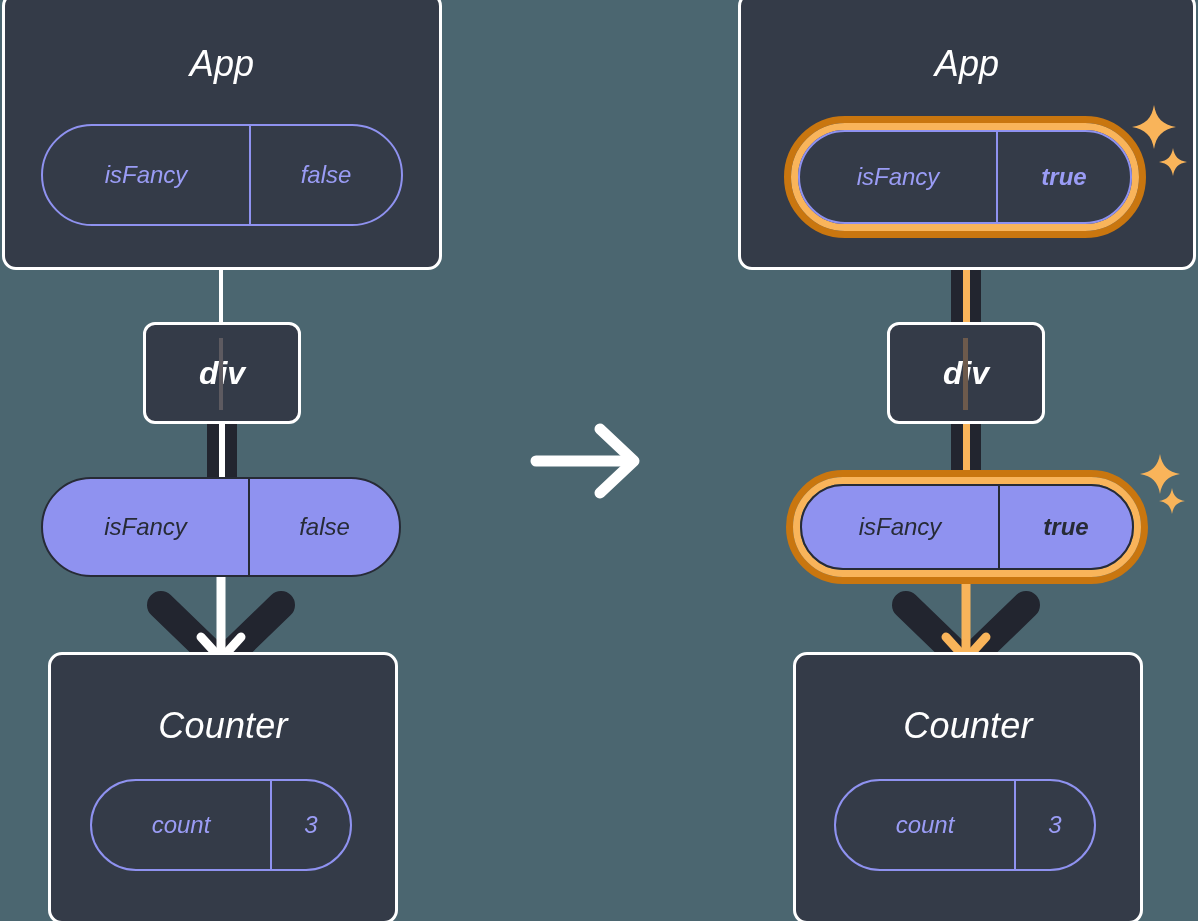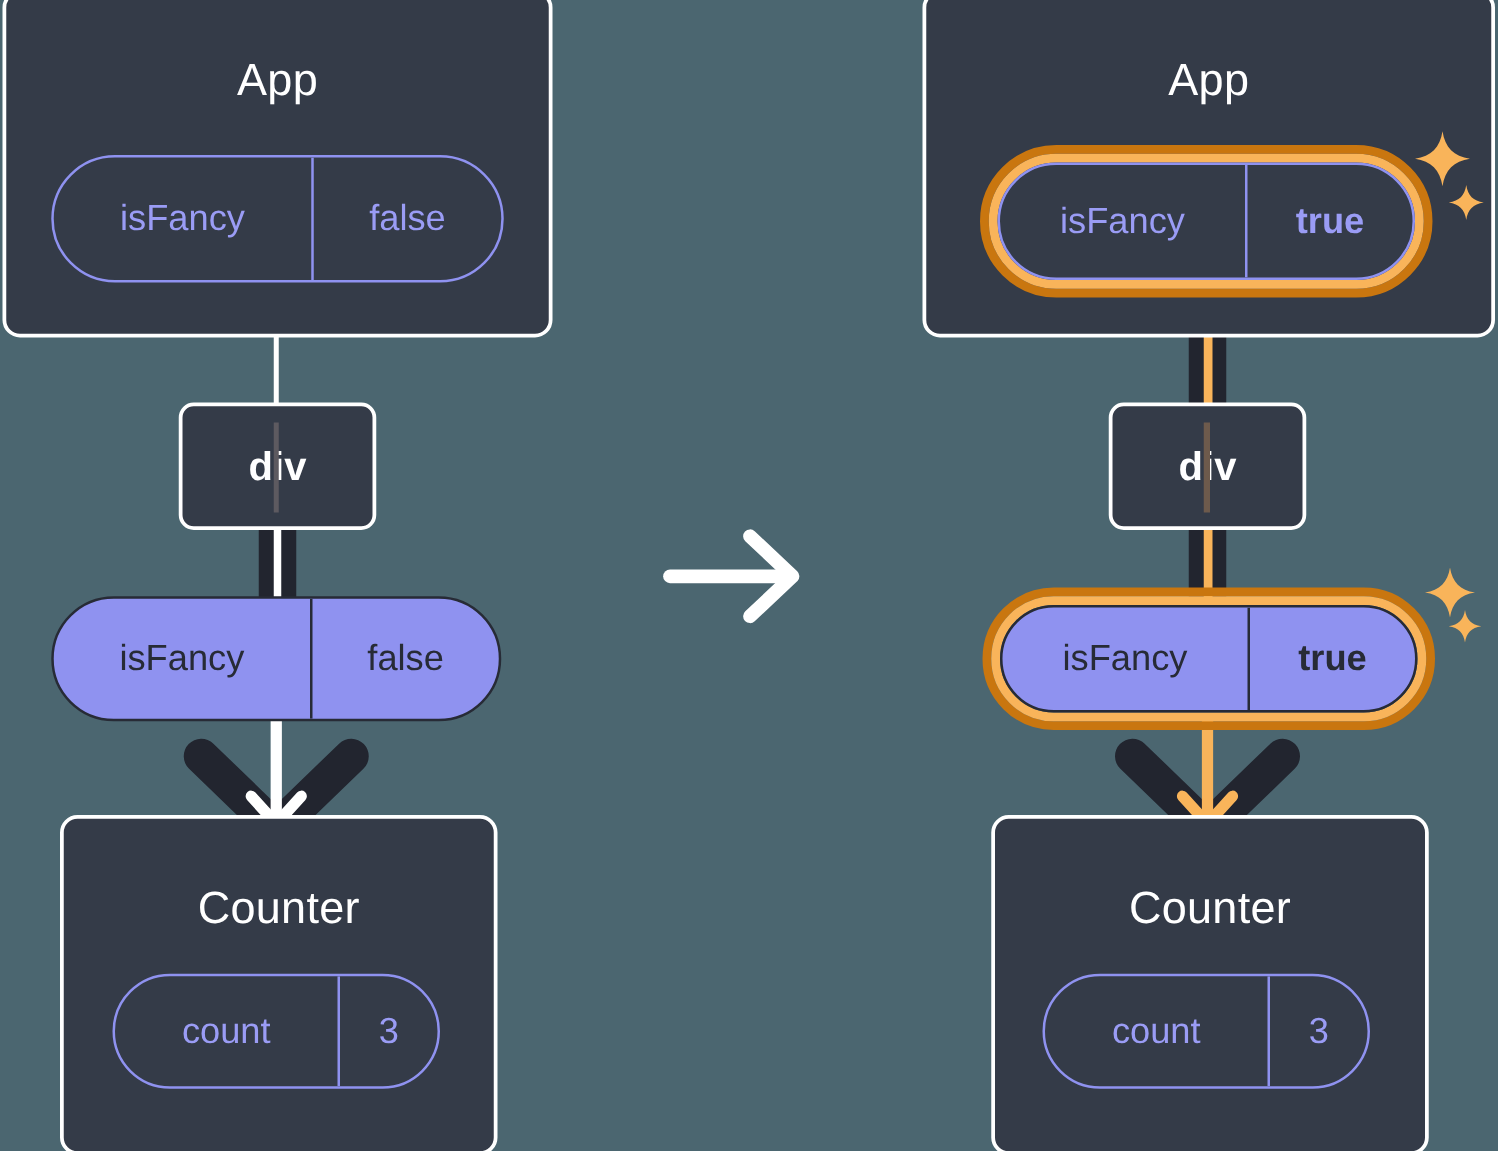--- a/index.html
+++ b/index.html
@@ -3,21 +3,21 @@
 <meta charset="utf-8">
 <style>
   html,body{margin:0;padding:0;}
   body{
     width:1198px;height:921px;
     background:#4b6670;
     font-family:"Liberation Sans", sans-serif;
     overflow:hidden;
     position:relative;
   }
-  .stage{position:absolute;left:0;top:0;width:1198px;height:750px;}
+  .stage{position:absolute;left:0;top:0;width:1198px;height:750px;font-style:italic;}
 
   
   .box{
     position:absolute;
     background:#343b48;
     border:3px solid #ffffff;
     border-radius:14px;
     box-sizing:border-box;
     z-index:6;
   }
@@ -43,21 +43,21 @@
   .pill{
     position:absolute;
     box-sizing:border-box;
     display:flex;align-items:stretch;
     border-radius:999px;
     overflow:hidden;
     z-index:8;
   }
   .pill .cell{
     display:flex;align-items:center;justify-content:center;
-    font-size:29px;
+    font-size:24px;
     white-space:nowrap;
   }
 
   
   .pill.outline{
     border:2px solid #8f92f0;
     background:transparent;
   }
   .pill.outline .cell{color:#9a9cf5;}
   .pill.outline .cell.val{border-left:2px solid #8f92f0;}

